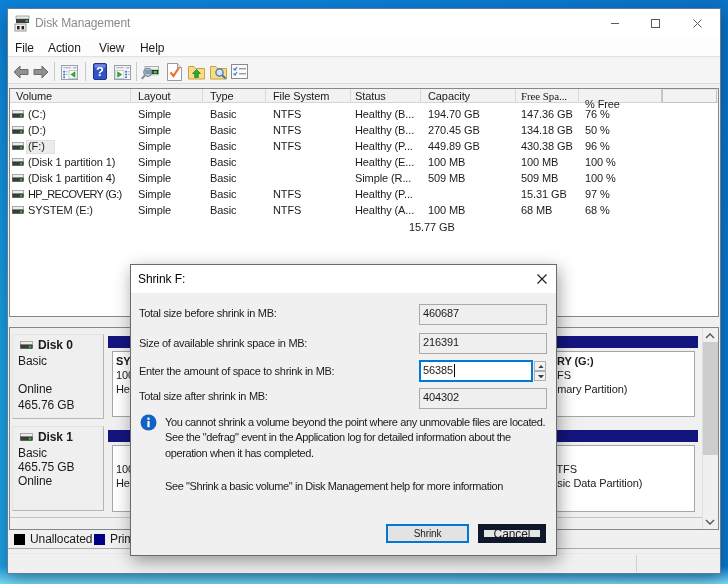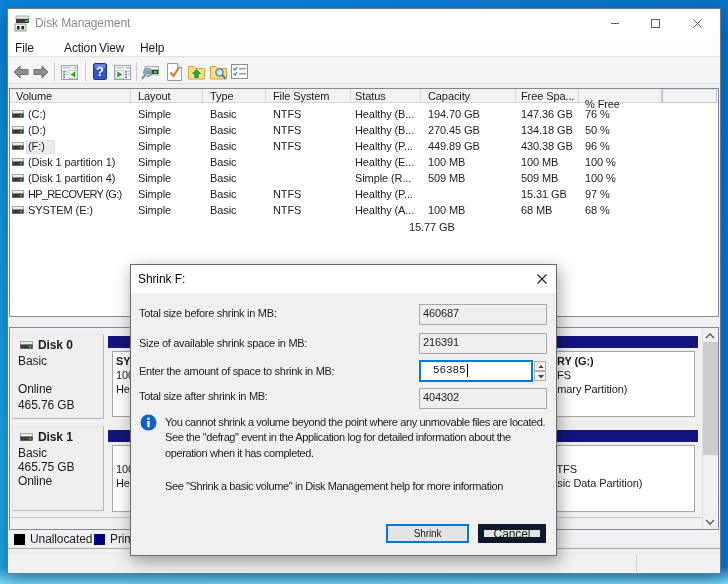--- a/index.html
+++ b/index.html
@@ -28,21 +28,21 @@
 </svg>
 <div class="a ct" style="left:35px;top:9px;height:28px;color:#8a8a8a;font-size:12px;">Disk Management</div>
 <div class="a" style="left:611px;top:23px;width:8px;height:1.2px;background:#5a5a5a;"></div>
 <div class="a" style="left:651px;top:19px;width:9px;height:9px;border:1px solid #5a5a5a;"></div>
 <svg class="a" style="left:693px;top:19px;" width="9" height="9" viewBox="0 0 9 9">
   <path d="M0.5 0.5 L8.5 8.5 M8.5 0.5 L0.5 8.5" stroke="#5a5a5a" stroke-width="1"></path>
 </svg>
 
 <div class="a" style="left:8px;top:38px;width:712px;height:19px;background:#fdfdfd;border-bottom:1px solid #e2e2e2;"></div>
 <div class="a ct" style="left:15px;top:38px;height:19px;font-size:12px;">File</div>
-<div class="a ct" style="left:48px;top:38px;height:19px;font-size:12px;margin-left:16px;">Action</div>
+<div class="a ct" style="left:48px;top:38px;height:19px;font-size:12px;">Action</div>
 <div class="a ct" style="left:99px;top:38px;height:19px;font-size:12px;">View</div>
 <div class="a ct" style="left:140px;top:38px;height:19px;font-size:12px;">Help</div>
 
 <div class="a" style="left:8px;top:58px;width:712px;height:26px;background:#f5f5f5;border-bottom:1px solid #dcdcdc;"></div>
 <div class="a" style="left:54px;top:62px;width:1px;height:19px;background:#c9c9c9;"></div>
 <div class="a" style="left:85px;top:62px;width:1px;height:19px;background:#c9c9c9;"></div>
 <div class="a" style="left:136px;top:62px;width:1px;height:19px;background:#c9c9c9;"></div>
 
 <svg class="a" style="left:13px;top:64px;" width="16" height="16" viewBox="0 0 16 16">
   <path d="M7 2 L1 8 L7 14 L7 10.5 L15 10.5 L15 5.5 L7 5.5 Z" fill="#909090" stroke="#6e6e6e" stroke-width="1"></path>
@@ -123,21 +123,21 @@
 
 <div class="a" style="left:9px;top:88px;width:710px;height:229px;background:#fff;border:1px solid #828790;"></div>
 
 <div class="a" style="left:10px;top:89px;width:708px;height:14px;background:#f2f2f2;border-bottom:1px solid #d5d5d5;"></div>
 <div class="a ct" style="left:16px;top:89px;height:14px;">Volume</div>
 <div class="a ct" style="left:138px;top:89px;height:14px;">Layout</div>
 <div class="a ct" style="left:210px;top:89px;height:14px;">Type</div>
 <div class="a ct" style="left:273px;top:89px;height:14px;">File System</div>
 <div class="a ct" style="left:355px;top:89px;height:14px;">Status</div>
 <div class="a ct" style="left:428px;top:89px;height:14px;">Capacity</div>
-<div class="a ct" style="left:521px;top:89px;height:14px;">Free Spa...</div>
+<div class="a ct" style="left:521px;top:89px;height:14px;font-family:Liberation Serif, serif;">Free Spa...</div>
 <div class="a ct" style="left:585px;top:89px;height:14px;margin-top:8px;">% Free</div>
 <div class="a" style="left:130px;top:89px;width:1px;height:14px;background:#d8d8d8;"></div>
 <div class="a" style="left:202px;top:89px;width:1px;height:14px;background:#d8d8d8;"></div>
 <div class="a" style="left:265px;top:89px;width:1px;height:14px;background:#d8d8d8;"></div>
 <div class="a" style="left:350px;top:89px;width:1px;height:14px;background:#d8d8d8;"></div>
 <div class="a" style="left:420px;top:89px;width:1px;height:14px;background:#d8d8d8;"></div>
 <div class="a" style="left:515px;top:89px;width:1px;height:14px;background:#d8d8d8;"></div>
 <div class="a" style="left:578px;top:89px;width:1px;height:14px;background:#d8d8d8;"></div>
 <div class="a" style="left:661px;top:89px;width:1px;height:14px;background:#c9c9c9;"></div>
 <div class="a" style="left:662px;top:89px;width:55px;height:14px;background:#f3f3f3;border:1px solid #c3c3c3;border-top:1px solid #e2e2e2;"></div>
@@ -310,21 +310,21 @@
   <path d="M0.5 0.5 L9.5 9.5 M9.5 0.5 L0.5 9.5" stroke="#1a1a1a" stroke-width="1.1"></path>
 </svg>
 
 <div class="a ct" style="left:139px;top:306px;height:13px;letter-spacing:-0.3px;">Total size before shrink in MB:</div>
 <div class="a ct" style="left:139px;top:336px;height:13px;letter-spacing:-0.3px;">Size of available shrink space in MB:</div>
 <div class="a ct" style="left:139px;top:364px;height:13px;letter-spacing:-0.3px;">Enter the amount of space to shrink in MB:</div>
 <div class="a ct" style="left:139px;top:389px;height:13px;letter-spacing:-0.3px;">Total size after shrink in MB:</div>
 
 <div class="a ct" style="left:419px;top:304px;width:128px;height:21px;background:#efefef;border:1px solid #a9a9a9;padding-left:3px;align-items:flex-start;padding-top:3px;line-height:11px;">460687</div>
 <div class="a ct" style="left:419px;top:333px;width:128px;height:21px;background:#efefef;border:1px solid #a9a9a9;padding-left:3px;align-items:flex-start;padding-top:3px;line-height:11px;">216391</div>
-<div class="a ct" style="left:419px;top:360px;width:114px;height:22px;background:#fff;border:2px solid #0078d7;padding-left:12px;align-items:flex-start;padding-top:2px;line-height:12px;font-family:Liberation Mono, monospace;">56385<span style="display:inline-block;width:1px;height:13px;background:#000;margin-left:1px;"></span></div>
+<div class="a ct" style="left:419px;top:360px;width:114px;height:22px;background:#fff;border:2px solid #0078d7;padding-left:2px;align-items:flex-start;padding-top:2px;line-height:12px;">56385<span style="display:inline-block;width:1px;height:13px;background:#000;margin-left:1px;"></span></div>
 <div class="a ct" style="left:419px;top:388px;width:128px;height:21px;background:#efefef;border:1px solid #a9a9a9;padding-left:3px;align-items:flex-start;padding-top:3px;line-height:11px;">404302</div>
 
 <div class="a" style="left:534px;top:361px;width:12px;height:10px;background:#f2f2f2;border:1px solid #b0b0b0;"></div>
 <div class="a" style="left:534px;top:371px;width:12px;height:10px;background:#f2f2f2;border:1px solid #b0b0b0;"></div>
 <svg class="a" style="left:537.5px;top:364.5px;" width="6" height="3.5" viewBox="0 0 6 3.5">
     <path d="M0 3.5 L3 0 L6 3.5 Z" fill="#404040"></path>
   </svg>
 <svg class="a" style="left:537.5px;top:374.5px;" width="6" height="3.5" viewBox="0 0 6 3.5">
     <path d="M0 0 L3 3.5 L6 0 Z" fill="#404040"></path>
   </svg>

